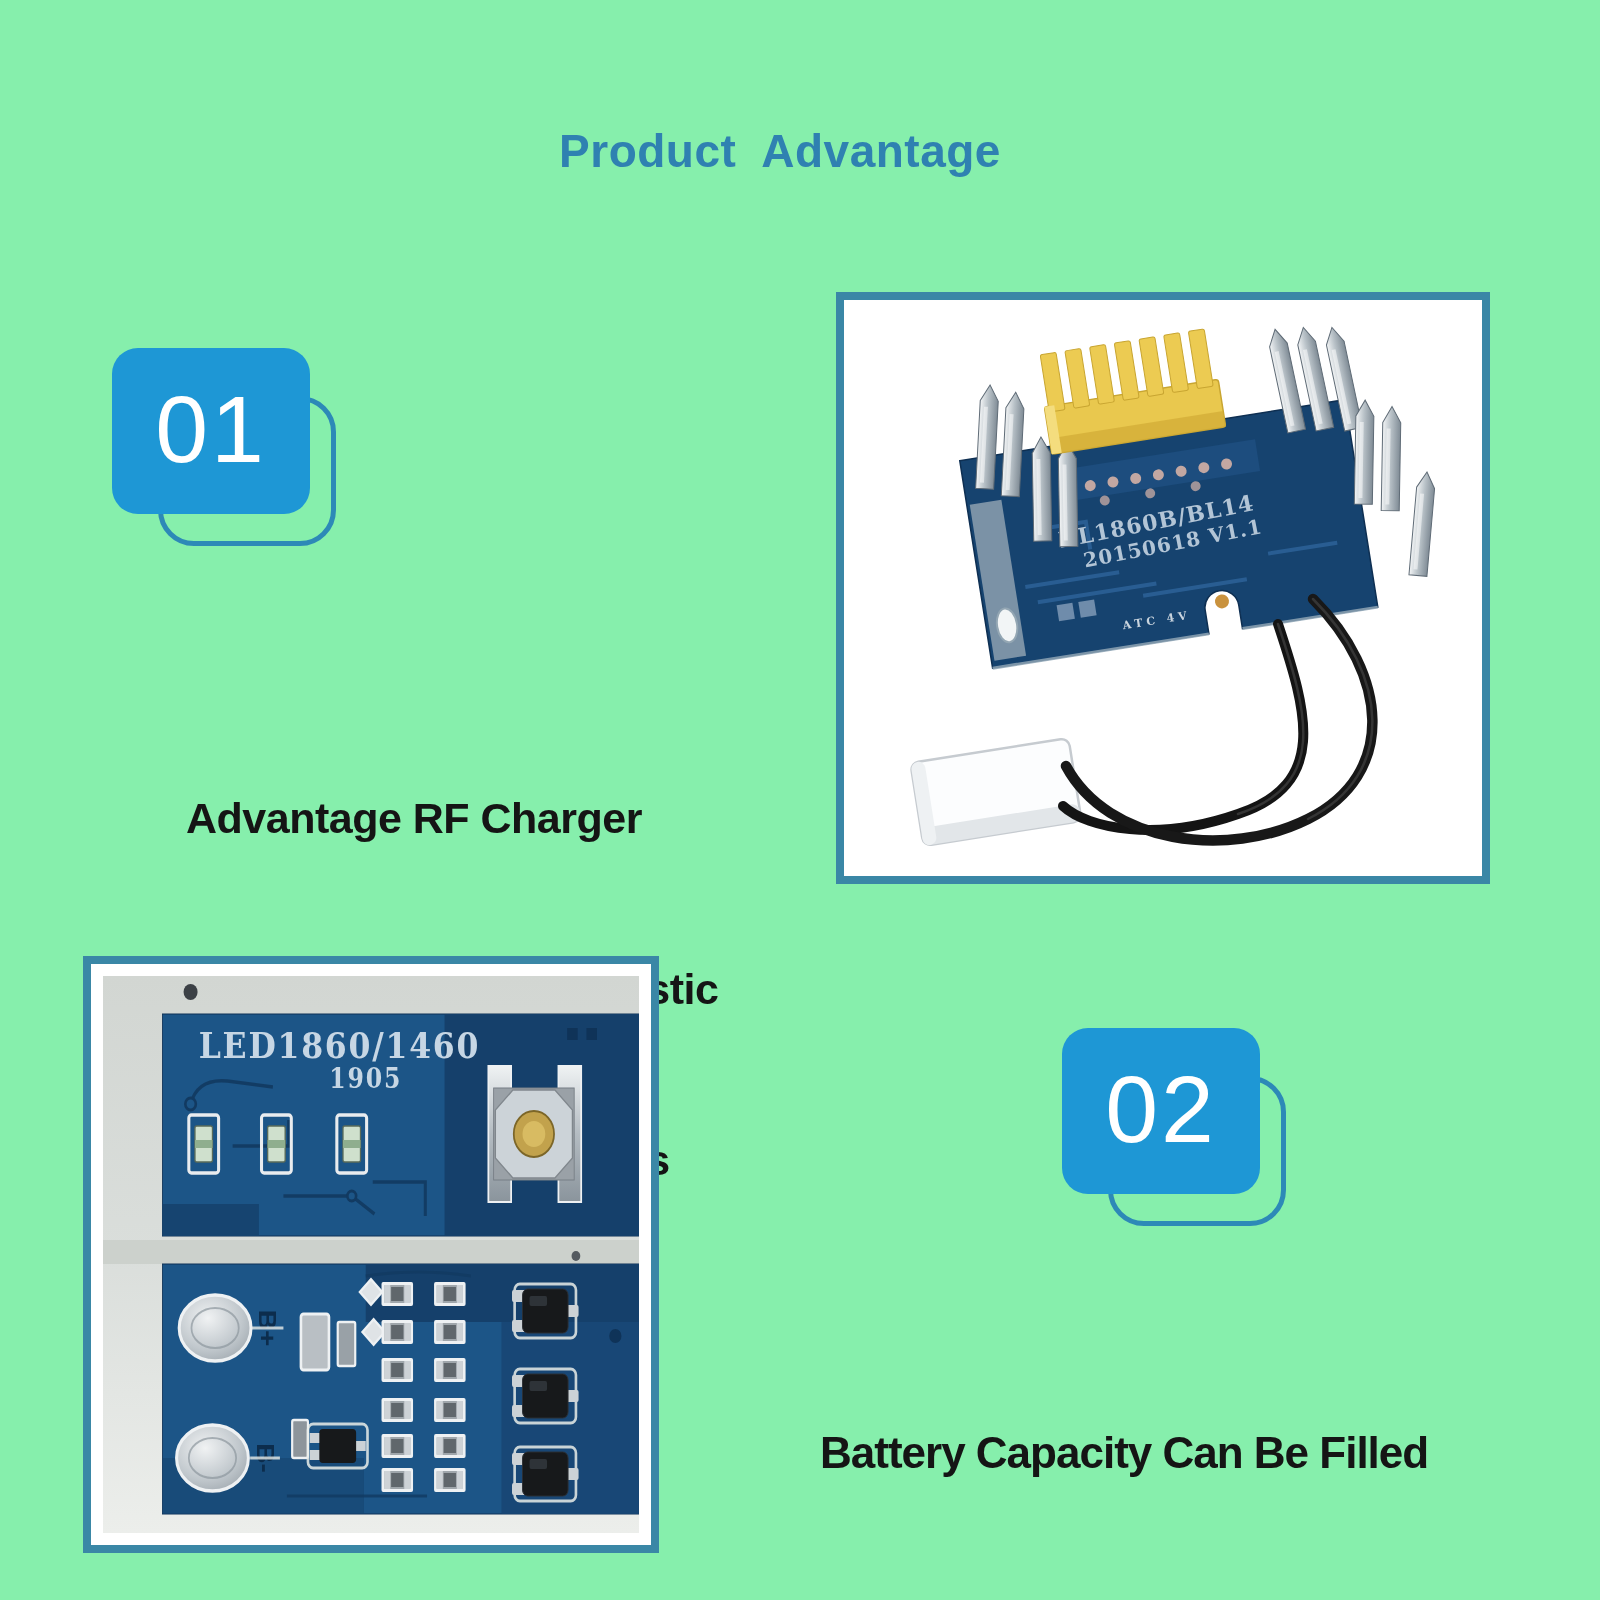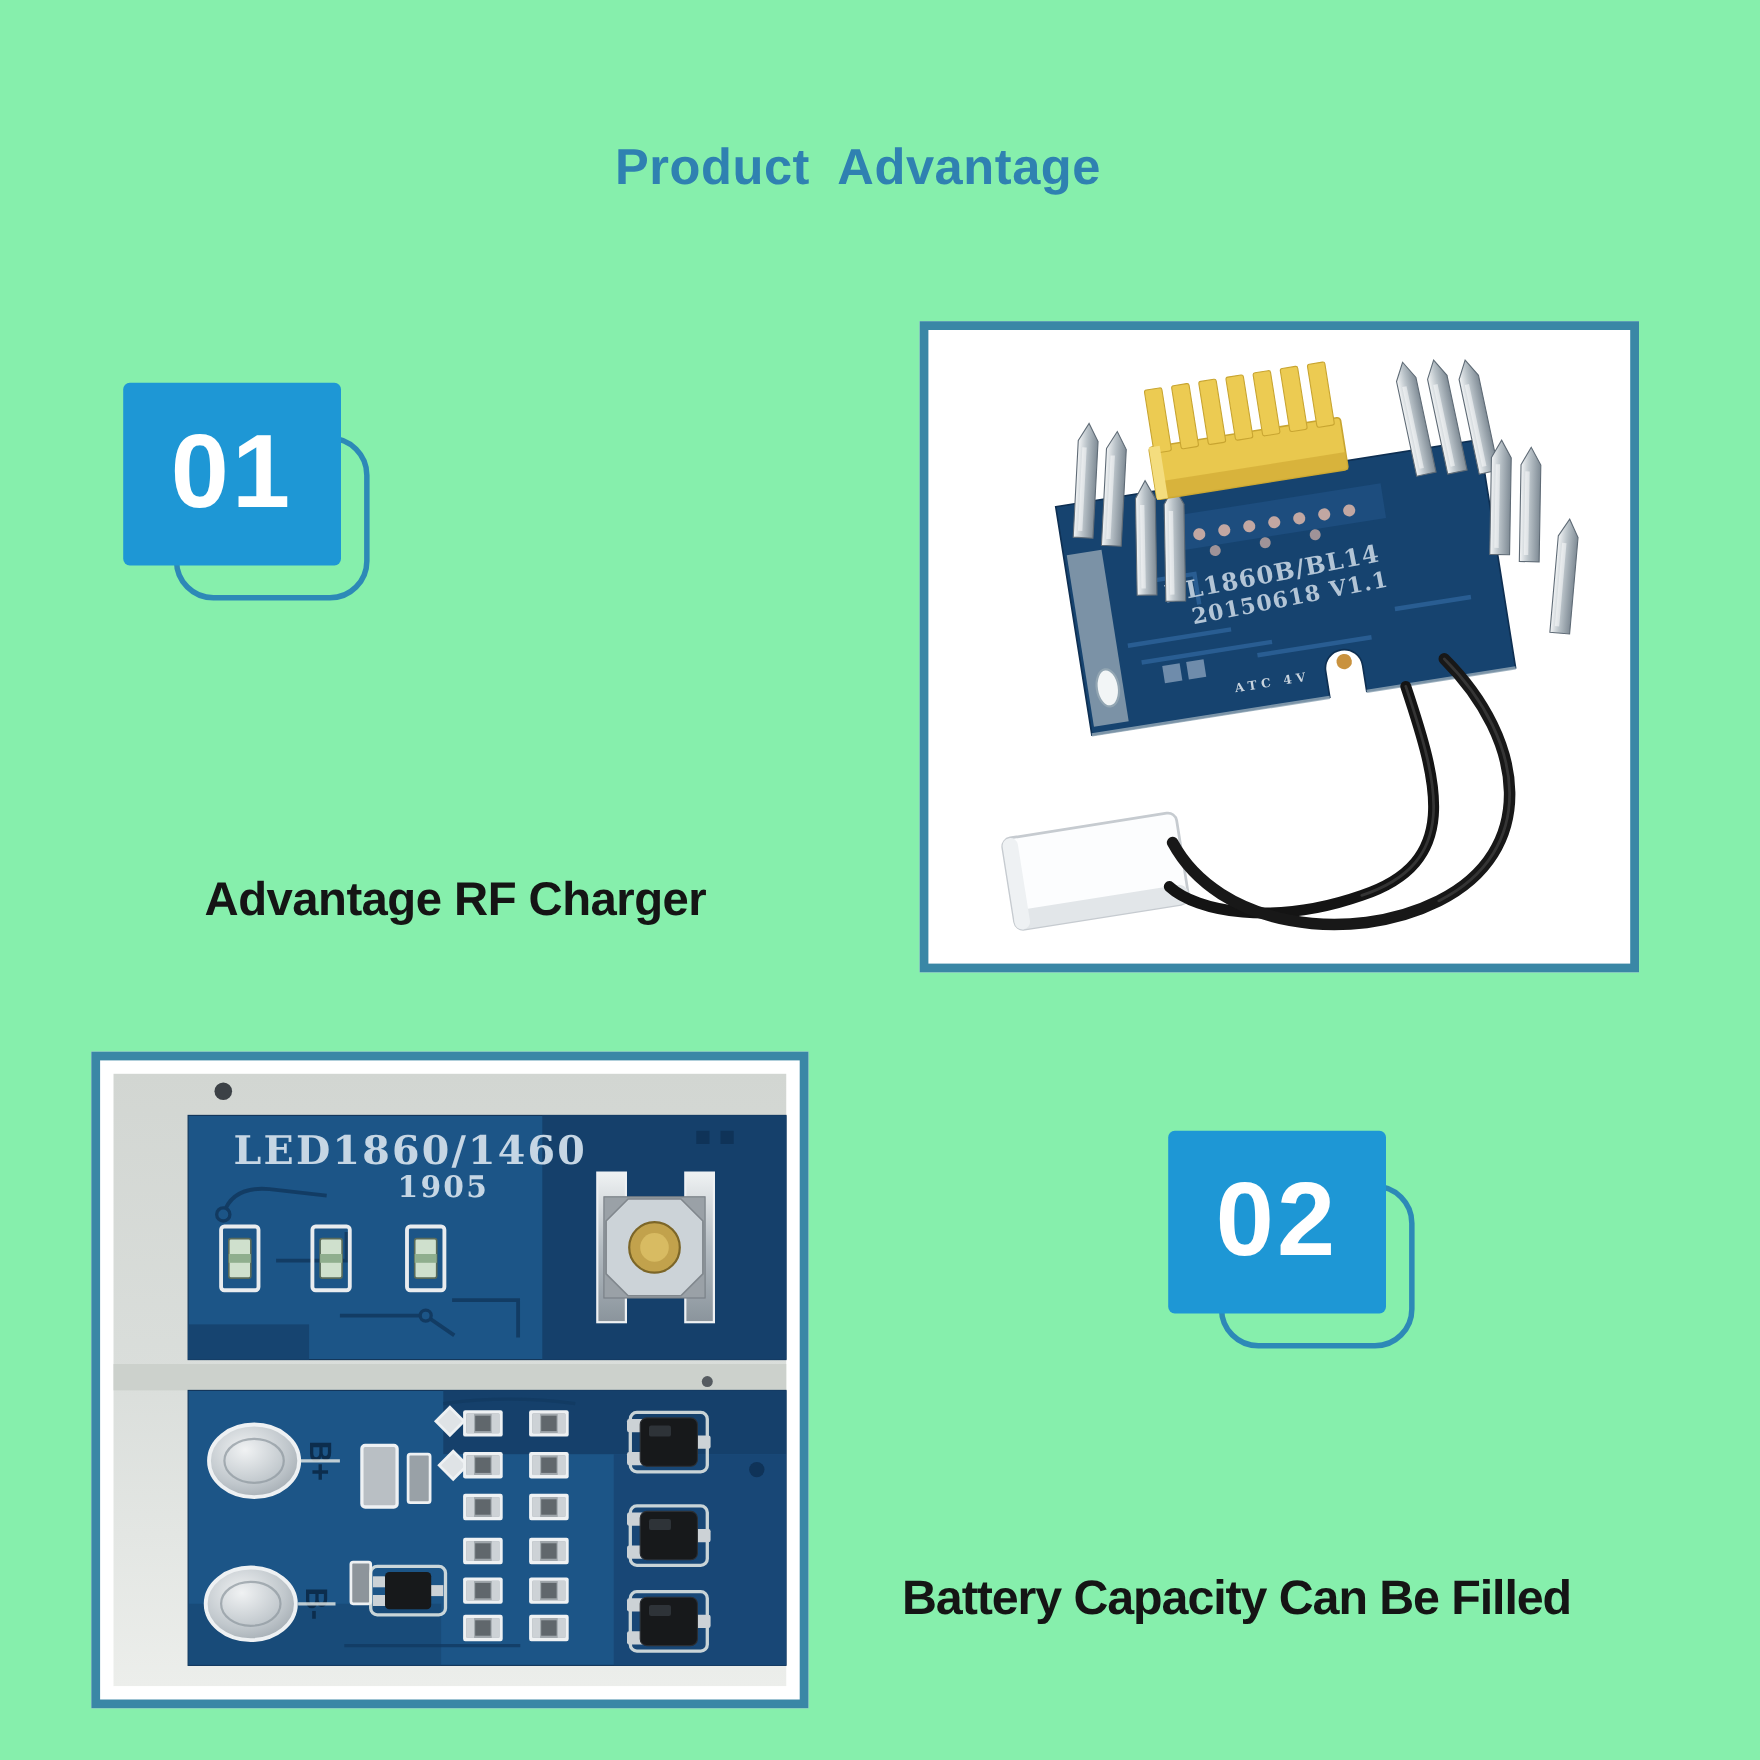--- a/index.html
+++ b/index.html
@@ -15,38 +15,38 @@
   
   .badge { position:absolute; width:246px; height:216px; }
   .badge-1 { left:112px; top:348px; }
   .badge-2 { left:1062px; top:1028px;text-align:center; }
   .badge-outline {
     position:absolute; left:46px; top:48px; width:168px; height:140px;
     border:5px solid #2d89b7; border-radius:36px; background:transparent;
   }
   .badge-face {
     position:absolute; left:0; top:0; width:198px; height:166px;
-    background:#1e97d5; border-radius:6px; color:#ffffff;
-    font-size:95px; font-weight:700; letter-spacing:3px;
+    background:#1e97d5; border-radius:26px; color:#ffffff;
+    font-size:95px; font-weight:400; letter-spacing:3px;
     display:flex; align-items:center; justify-content:center;
     padding-bottom:4px; box-sizing:border-box;
   }
   
   .caption {
     position:absolute; color:#151515; font-weight:700; white-space:pre;
   }
   .caption-1 { left:186px; top:676px; font-size:43px; line-height:57px; letter-spacing:-0.5px; }
   .caption-2 { left:820px; top:1328px; width:680px; text-align:left; font-size:44px; letter-spacing:-1px; }
   
   .frame {
     position:absolute; box-sizing:border-box; margin:0;
     border:8px solid #3a87a6; background:#ffffff;
   }
   .frame-1 { left:836px; top:292px; width:654px; height:592px; padding:14px; }
-  .frame-2 { left:83px;  top:956px; width:652px; height:597px; padding:12px; }
+  .frame-2 { left:83px;  top:956px; width:576px; height:597px; padding:12px; }
   .frame svg { display:block; width:100%; height:100%; }
   svg text { font-family:"DejaVu Serif", serif; }
   svg text.sans { font-family:"Liberation Sans", sans-serif; }
 </style>
 </head>
 <body>
 
 <div class="canvas">
 
   <h1 class="title">Product  Advantage</h1>

